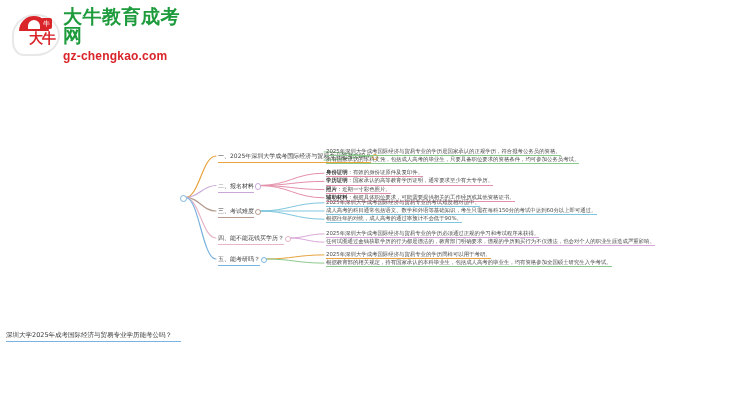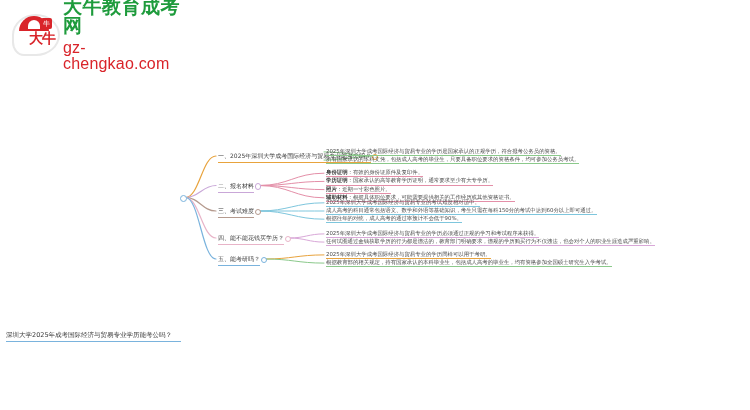--- a/index.html
+++ b/index.html
@@ -33,21 +33,21 @@
   .logo-mark .seal{
     position:absolute;right:4px;top:6px;width:11px;height:11px;background:#d9242a;
     border-radius:2px;color:#fff;font-size:7px;line-height:11px;text-align:center;
   }
   .logo-text{display:flex;flex-direction:column;justify-content:flex-start;line-height:1;}
   .logo-cn{
     font-family:"DejaVu Sans","Liberation Sans",sans-serif;
     font-size:19px;font-weight:bold;color:#1e9b3c;letter-spacing:0.5px;
   }
   .logo-en{
-    margin-top:5px;font-size:16px;font-weight:normal;color:#d9242a;letter-spacing:0.2px;
+    margin-top:5px;font-size:12px;font-weight:bold;color:#d9242a;letter-spacing:0.2px;
     font-family:"Liberation Sans",sans-serif;
   }
 
   
   #map{position:absolute;left:0;top:140px;width:680px;height:130px;}
   svg.curves{position:absolute;left:0;top:0;width:750px;height:130px;overflow:visible;}
 
   .node{position:absolute;white-space:nowrap;font-family:"DejaVu Sans","Liberation Sans",sans-serif;}
 
   .root{

